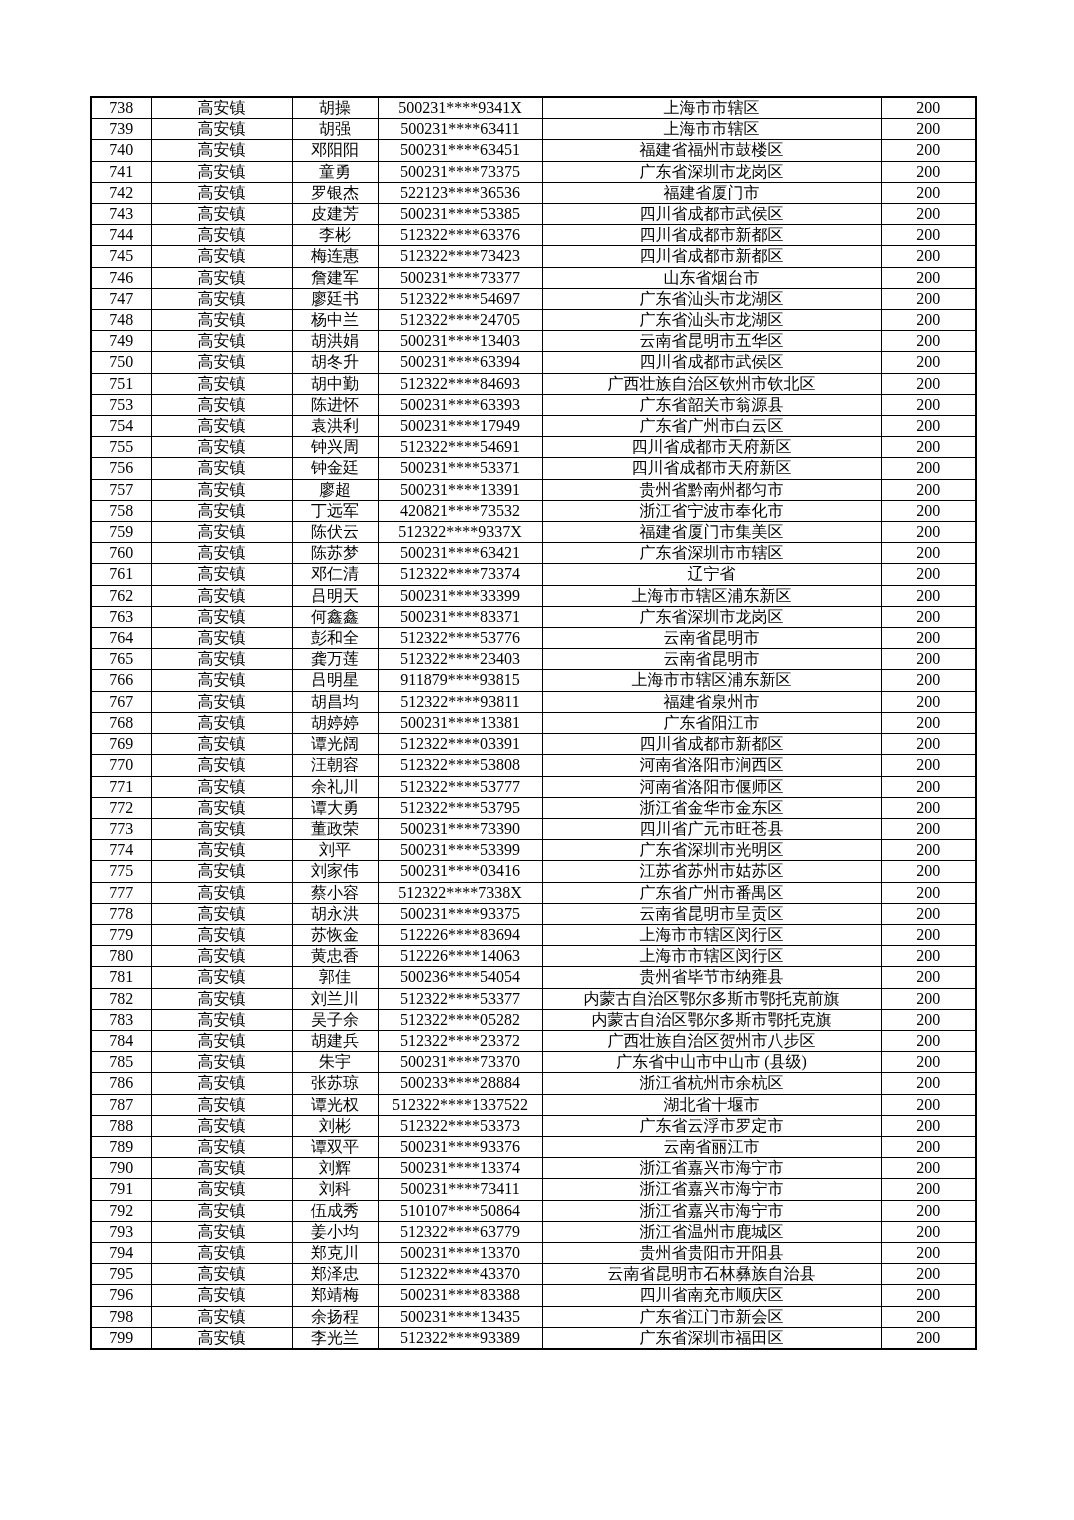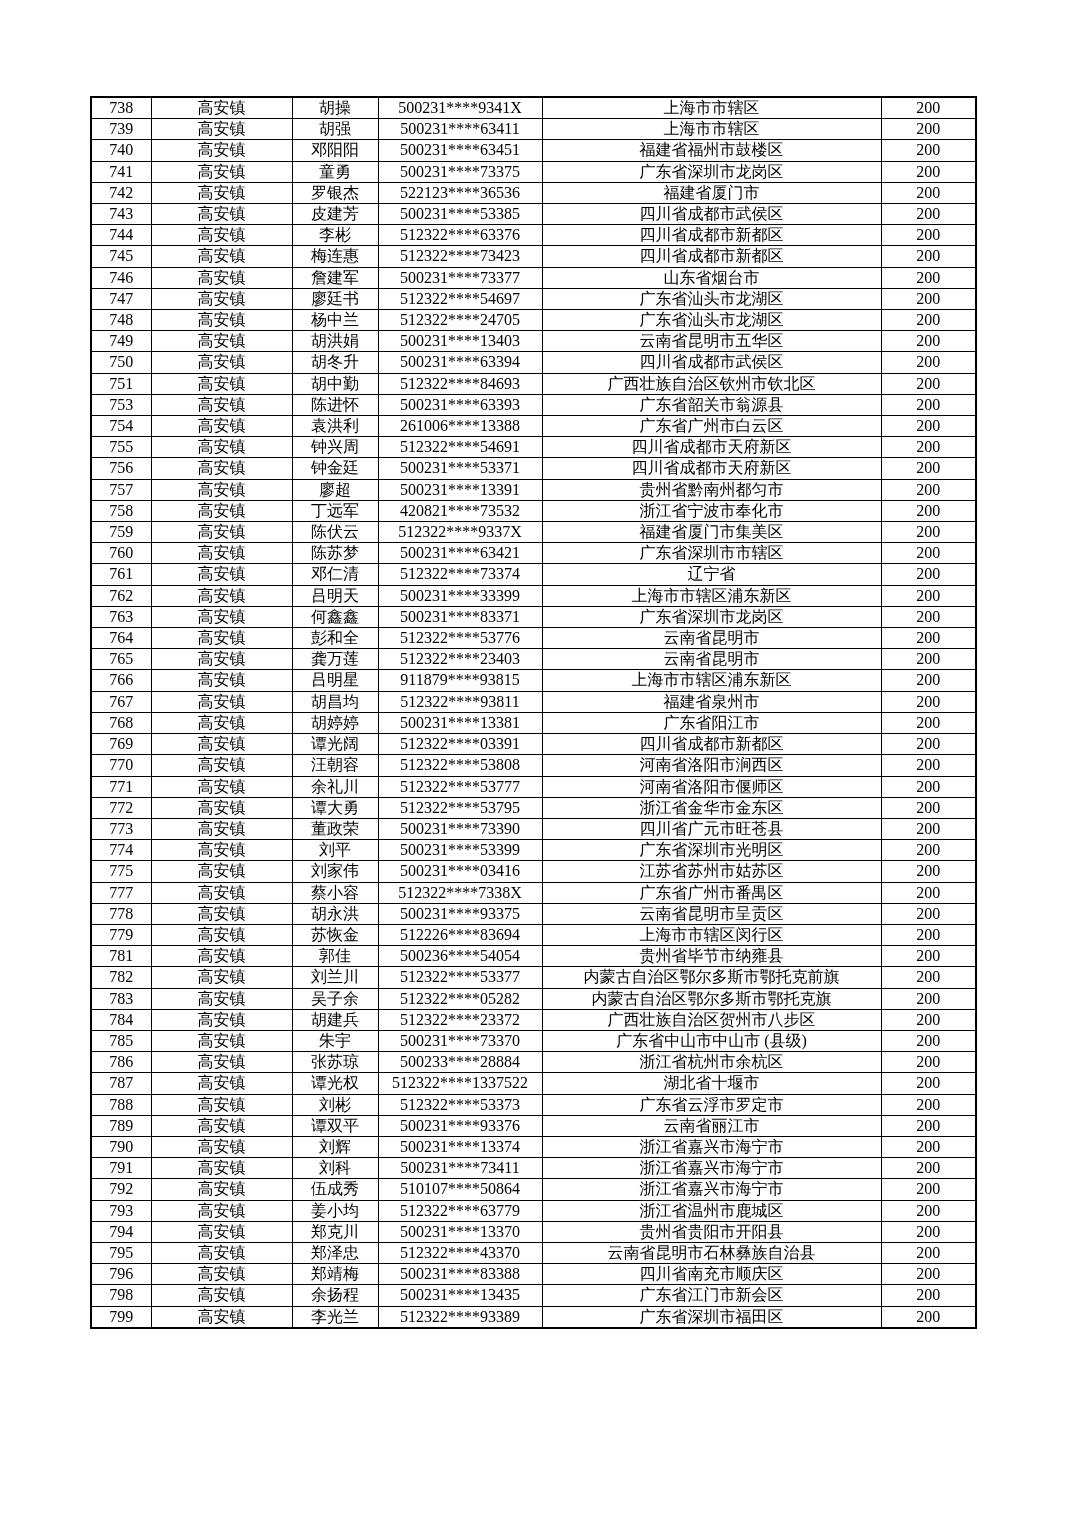--- a/index.html
+++ b/index.html
@@ -169,21 +169,21 @@
           <td>高安镇</td>
           <td>陈进怀</td>
           <td>500231****63393</td>
           <td>广东省韶关市翁源县</td>
           <td>200</td>
         </tr>
         <tr>
           <td>754</td>
           <td>高安镇</td>
           <td>袁洪利</td>
-          <td>261006****13388</td>
+          <td>500231****17949</td>
           <td>广东省广州市白云区</td>
           <td>200</td>
         </tr>
         <tr>
           <td>755</td>
           <td>高安镇</td>
           <td>钟兴周</td>
           <td>512322****54691</td>
           <td>四川省成都市天府新区</td>
           <td>200</td>
@@ -362,20 +362,28 @@
           <td>胡永洪</td>
           <td>500231****93375</td>
           <td>云南省昆明市呈贡区</td>
           <td>200</td>
         </tr>
         <tr>
           <td>779</td>
           <td>高安镇</td>
           <td>苏恢金</td>
           <td>512226****83694</td>
+          <td>上海市市辖区闵行区</td>
+          <td>200</td>
+        </tr>
+        <tr>
+          <td>780</td>
+          <td>高安镇</td>
+          <td>黄忠香</td>
+          <td>512226****14063</td>
           <td>上海市市辖区闵行区</td>
           <td>200</td>
         </tr>
         <tr>
           <td>781</td>
           <td>高安镇</td>
           <td>郭佳</td>
           <td>500236****54054</td>
           <td>贵州省毕节市纳雍县</td>
           <td>200</td>

